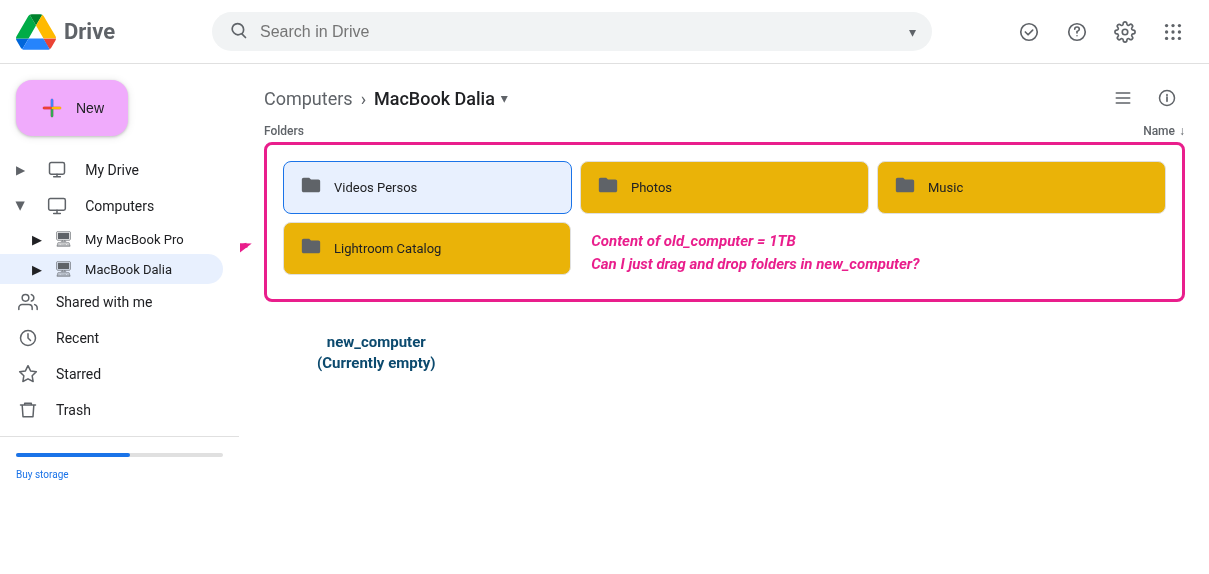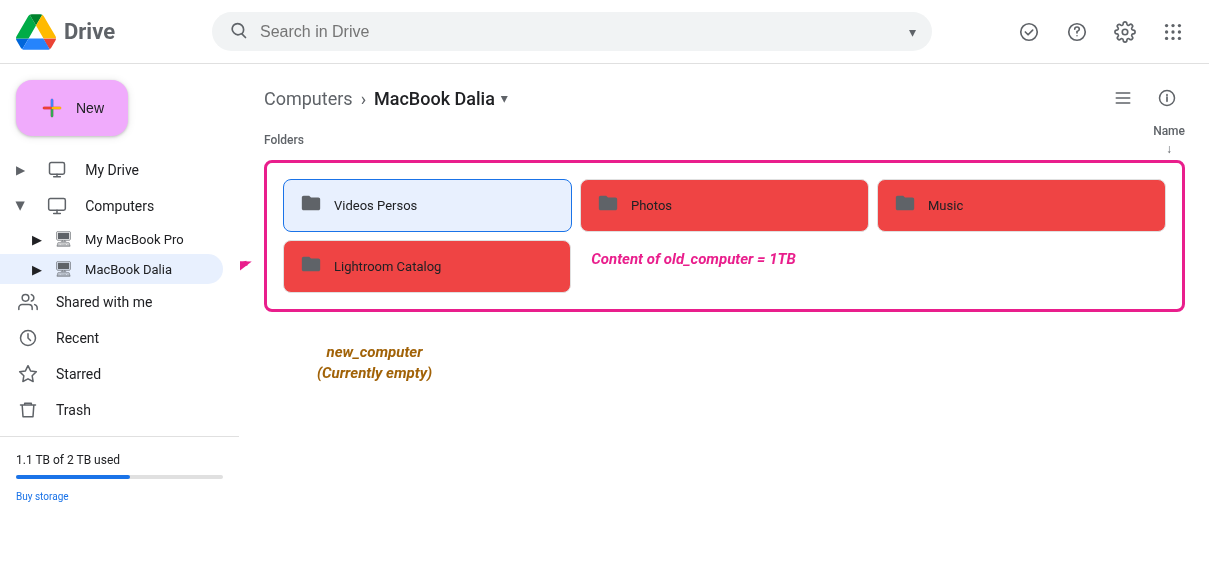--- a/index.html
+++ b/index.html
@@ -45,27 +45,27 @@
     .breadcrumb { display: flex; align-items: center; gap: 8px; font-size: 18px; color: #202124; }
     .breadcrumb .crumb-link { color: #5f6368; cursor: pointer; }
     .breadcrumb .crumb-sep { color: #5f6368; }
     .breadcrumb .crumb-current { display: flex; align-items: center; gap: 6px; font-weight: 500; cursor: pointer; }
     .breadcrumb .crumb-chevron { font-size: 14px; color: #5f6368; }
     .content-header-actions { display: flex; align-items: center; gap: 8px; }
     .header-icon-btn { width: 36px; height: 36px; display: flex; align-items: center; justify-content: center; border-radius: 50%; cursor: pointer; color: #5f6368; border: none; background: transparent; font-size: 18px; }
 
     .folders-section { padding: 0 24px; }
     .folders-header { display: flex; align-items: center; justify-content: space-between; margin-bottom: 4px; color: #5f6368; font-size: 12px; font-weight: 500; text-transform: none; }
-    .folders-header-name { display: flex; align-items: center; gap: 4px; cursor: pointer; flex-direction: column; }
+    .folders-header-name { display: flex; align-items: center; gap: 4px; cursor: pointer; }
 
     
     .main-content-box { border: 3px solid #e91e8c; border-radius: 8px; padding: 16px; position: relative; }
 
     .folders-grid { display: grid; grid-template-columns: repeat(3, 1fr); gap: 8px; margin-bottom: 8px; text-align: right; }
-    .folder-item { display: flex; align-items: center; gap: 12px; padding: 12px 16px; border: 1px solid #e0e0e0; border-radius: 8px; cursor: pointer; background: #ef4444; }
+    .folder-item { display: flex; align-items: center; gap: 12px; padding: 12px 16px; border: 1px solid #e0e0e0; border-radius: 8px; cursor: pointer; background: #eab308; }
     .folder-item.selected { border-color: #1a73e8; background: #e8f0fe; }
     .folder-icon { font-size: 20px; color: #5f6368; }
     .folder-name { font-size: 13px; color: #202124; }
 
     .relative-wrap { position: relative; }
   </style>
 </head>
 <body>
 
 <div class="topbar">
@@ -217,21 +217,20 @@
             <path d="M3 6h18M8 6V4h8v2M19 6l-1 14H6L5 6" stroke="#5f6368" stroke-width="1.8" stroke-linecap="round" stroke-linejoin="round"></path>
           </svg>
       </span>
       <span>Trash</span>
     </div>
 
     <div class="sidebar-divider"></div>
 
 
     <div class="storage-section">
-      <div class="storage-label">1.1 TB of 2 TB used</div>
       <div class="storage-bar-wrap">
         <div class="storage-bar" style="width: 55%"></div>
       </div>
       <a class="buy-storage-link" href="#">Buy storage</a>
     </div>
   </div>
 
   <div class="content-area">
     <div class="content-header">
       <div class="breadcrumb">
@@ -304,32 +303,33 @@
                 <svg width="22" height="22" viewBox="0 0 24 24" fill="#5f6368">
                     <path d="M10 4H4c-1.1 0-2 .9-2 2v12c0 1.1.9 2 2 2h16c1.1 0 2-.9 2-2V8c0-1.1-.9-2-2-2h-8l-2-2z"></path>
                   </svg>
               </span>
               <span class="folder-name">Lightroom Catalog</span>
             </div>
           </div>
           <div style="flex: 1; padding: 8px 12px;">
             <div style="color: #e91e8c; font-size: 15px; font-weight: 700; font-style: italic; line-height: 1.5;">
               <div>Content of old_computer = 1TB</div>
+              <div>Can I just drag and drop folders in new_computer?</div>
             </div>
           </div>
         </div>
 
         <svg style="position:absolute; top: 80px; left: -260px; width: 280px; height: 120px; pointer-events: none; overflow: visible;">
           <defs>
             <marker id="arrowhead" markerWidth="10" markerHeight="7" refX="9" refY="3.5" orient="auto">
               <polygon points="0 0, 10 3.5, 0 7" fill="#e91e8c"></polygon>
             </marker>
           </defs>
           <path d="M 50 100 Q 120 60 240 20" stroke="#e91e8c" stroke-width="5" fill="none" marker-end="url(#arrowhead)"></path>
         </svg>
 
-        <div style="position:absolute; bottom: -75px; left: 50px; color: #a16207; font-size: 15px; font-weight: 700; font-style: italic; text-align:center; line-height: 1.4; white-space: pre-line;">
+        <div style="position:absolute; bottom: -75px; left: 50px; color: #0c4a6e; font-size: 15px; font-weight: 700; text-align:center; line-height: 1.4; white-space: pre-line;">
           <span>new_computer<br>(Currently empty)</span>
         </div>
       </div>
     </div>
   </div>
 </div>
 
 </body></html>

